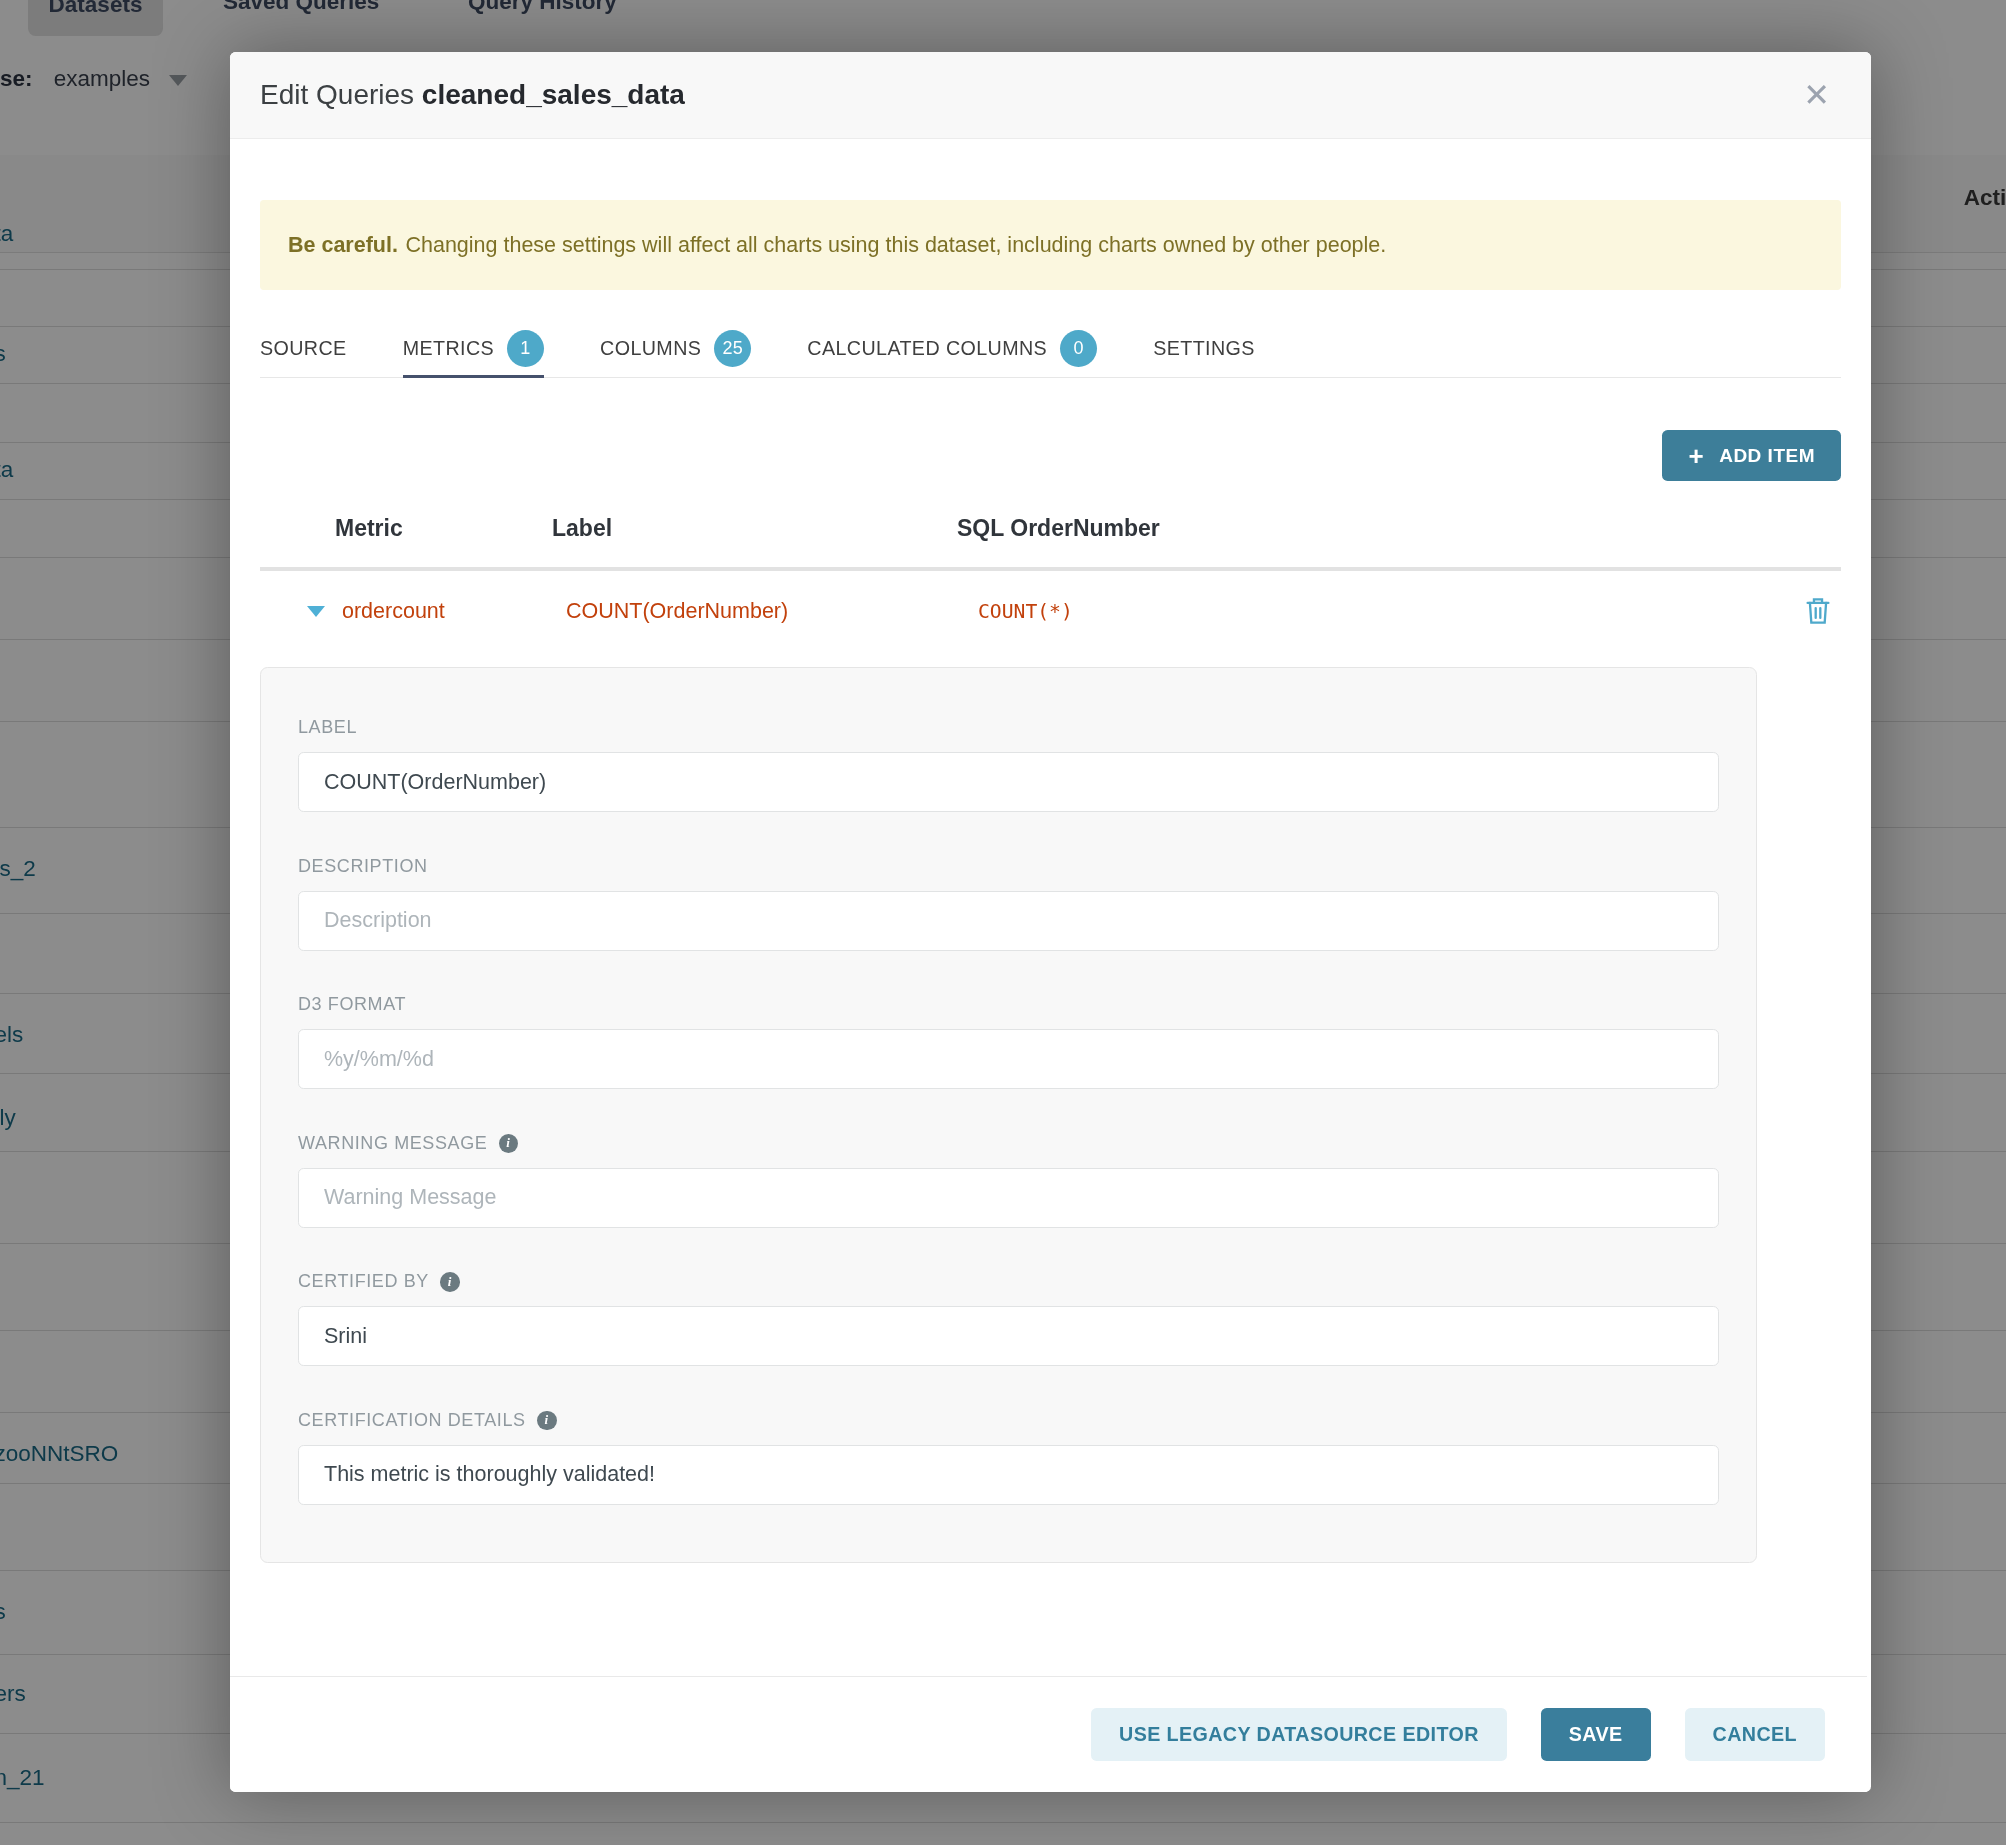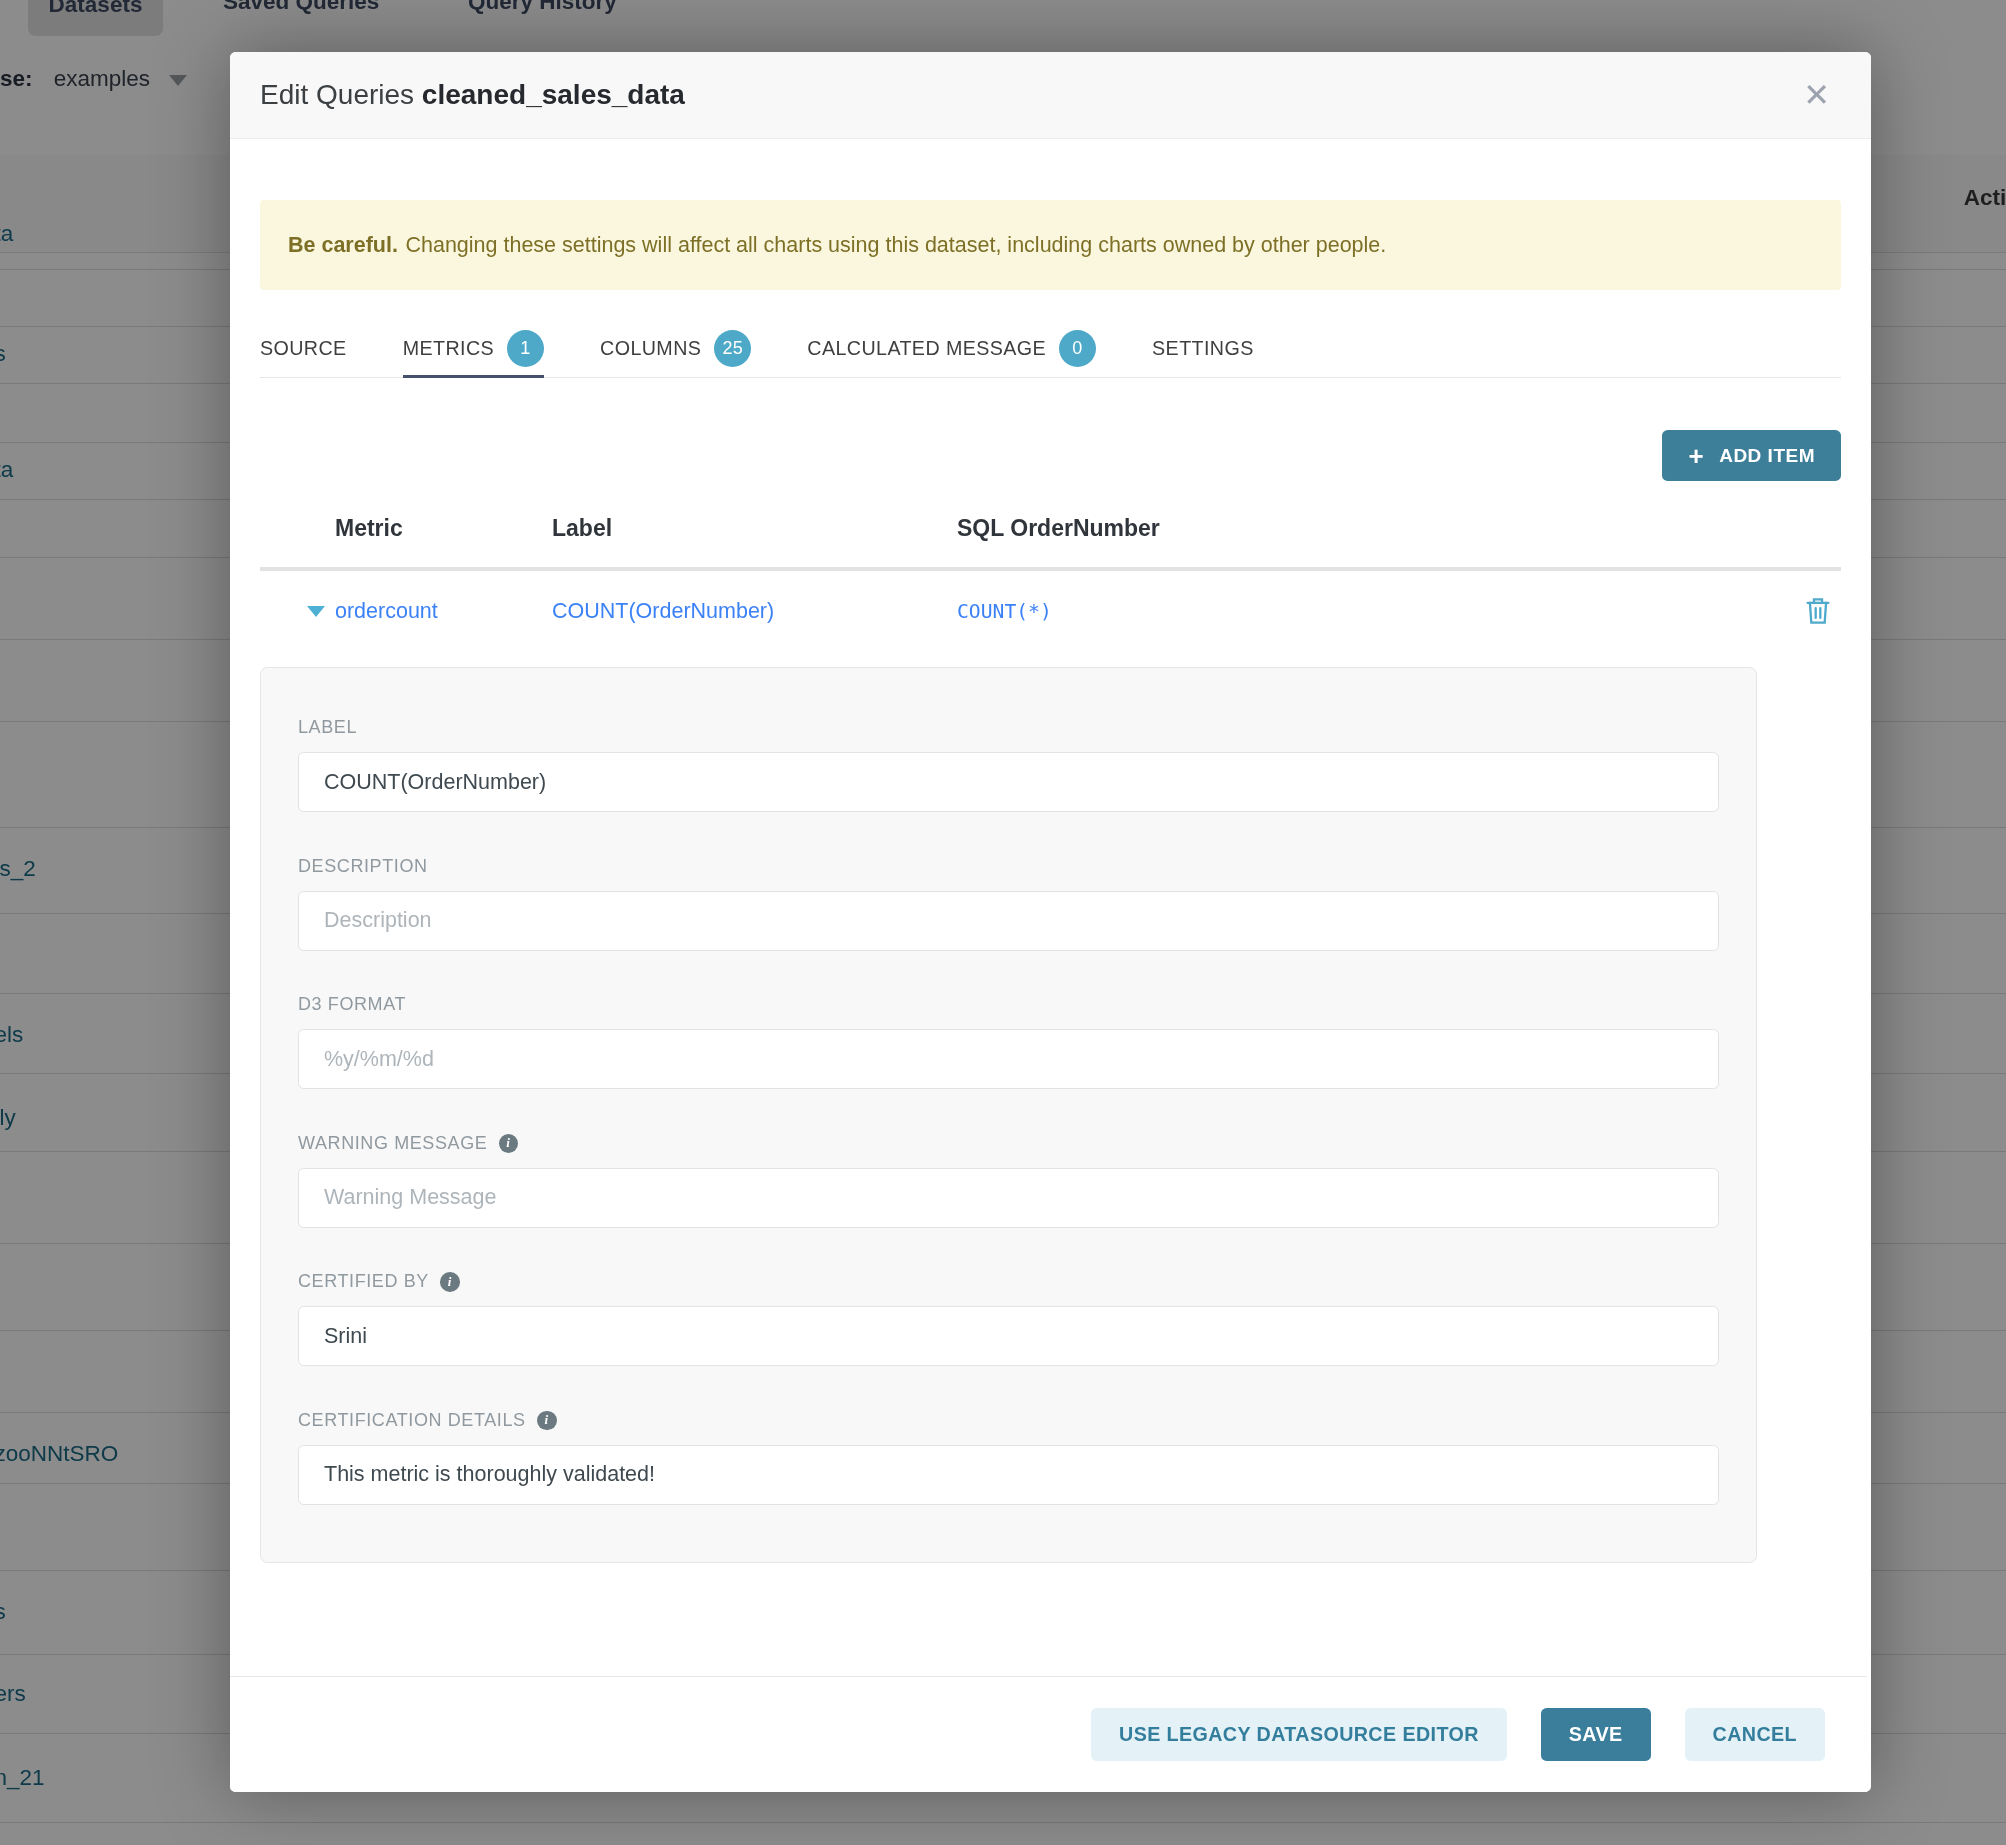--- a/index.html
+++ b/index.html
@@ -59,21 +59,21 @@
   #add-item-btn .plus { font-size:26px; font-weight:700; line-height:1; }
 
   .mgrid { display:flex; align-items:center; }
   .mgrid .c-caret { width:75px; padding-left:47px; flex:none; display:flex; }
   .mgrid .c-metric { width:217px; flex:none; }
   .mgrid .c-label { width:405px; flex:none; }
   .mgrid .c-sql { flex:1; }
   .mgrid .c-del { width:47px; flex:none; display:flex; justify-content:center; }
   #metric-headers { margin-top:26px; height:43px; font-size:23px; font-weight:700; color:#30353b; }
   #header-divider { margin-top:17px; height:3.7px; background:#e2e2e2; }
-  #metric-row { height:81px; font-size:21.5px; color:#3b82f6; }
+  #metric-row { height:81px; font-size:21.5px; color:#c2410c;gap:7px; }
   #metric-row .c-sql { font-family:"DejaVu Sans Mono", monospace; font-size:19.7px; }
   .expand-caret { width:0; height:0; border-left:9.4px solid transparent; border-right:9.4px solid transparent;
                   border-top:11.2px solid #4fb0d6; cursor:pointer; }
   .trash-btn { background:none; border:none; cursor:pointer; padding:0; display:flex; }
 
   #form-panel { margin-top:15px; width:1497px; background:#f8f8f8; border:0.9px solid #e5e5e5;
                 border-radius:7.5px; padding:49px 37px 57px 37px; }
   .field-block { margin-bottom:43px; }
   .field-block:last-child { margin-bottom:0; }
   .field-label { font-size:18px; color:#90999f; letter-spacing:0.6px; font-weight:400;
@@ -172,21 +172,21 @@
         </div>
         <div class="tab active">
           <span>METRICS</span>
           <span class="badge">1</span>
         </div>
         <div class="tab">
           <span>COLUMNS</span>
           <span class="badge">25</span>
         </div>
         <div class="tab">
-          <span>CALCULATED MESSAGE</span>
+          <span>CALCULATED COLUMNS</span>
           <span class="badge">0</span>
         </div>
         <div class="tab">
           <span>SETTINGS</span>
         </div>
       </div>
 
       <div id="add-item-row">
         <button id="add-item-btn">
           <span class="plus">+</span>

